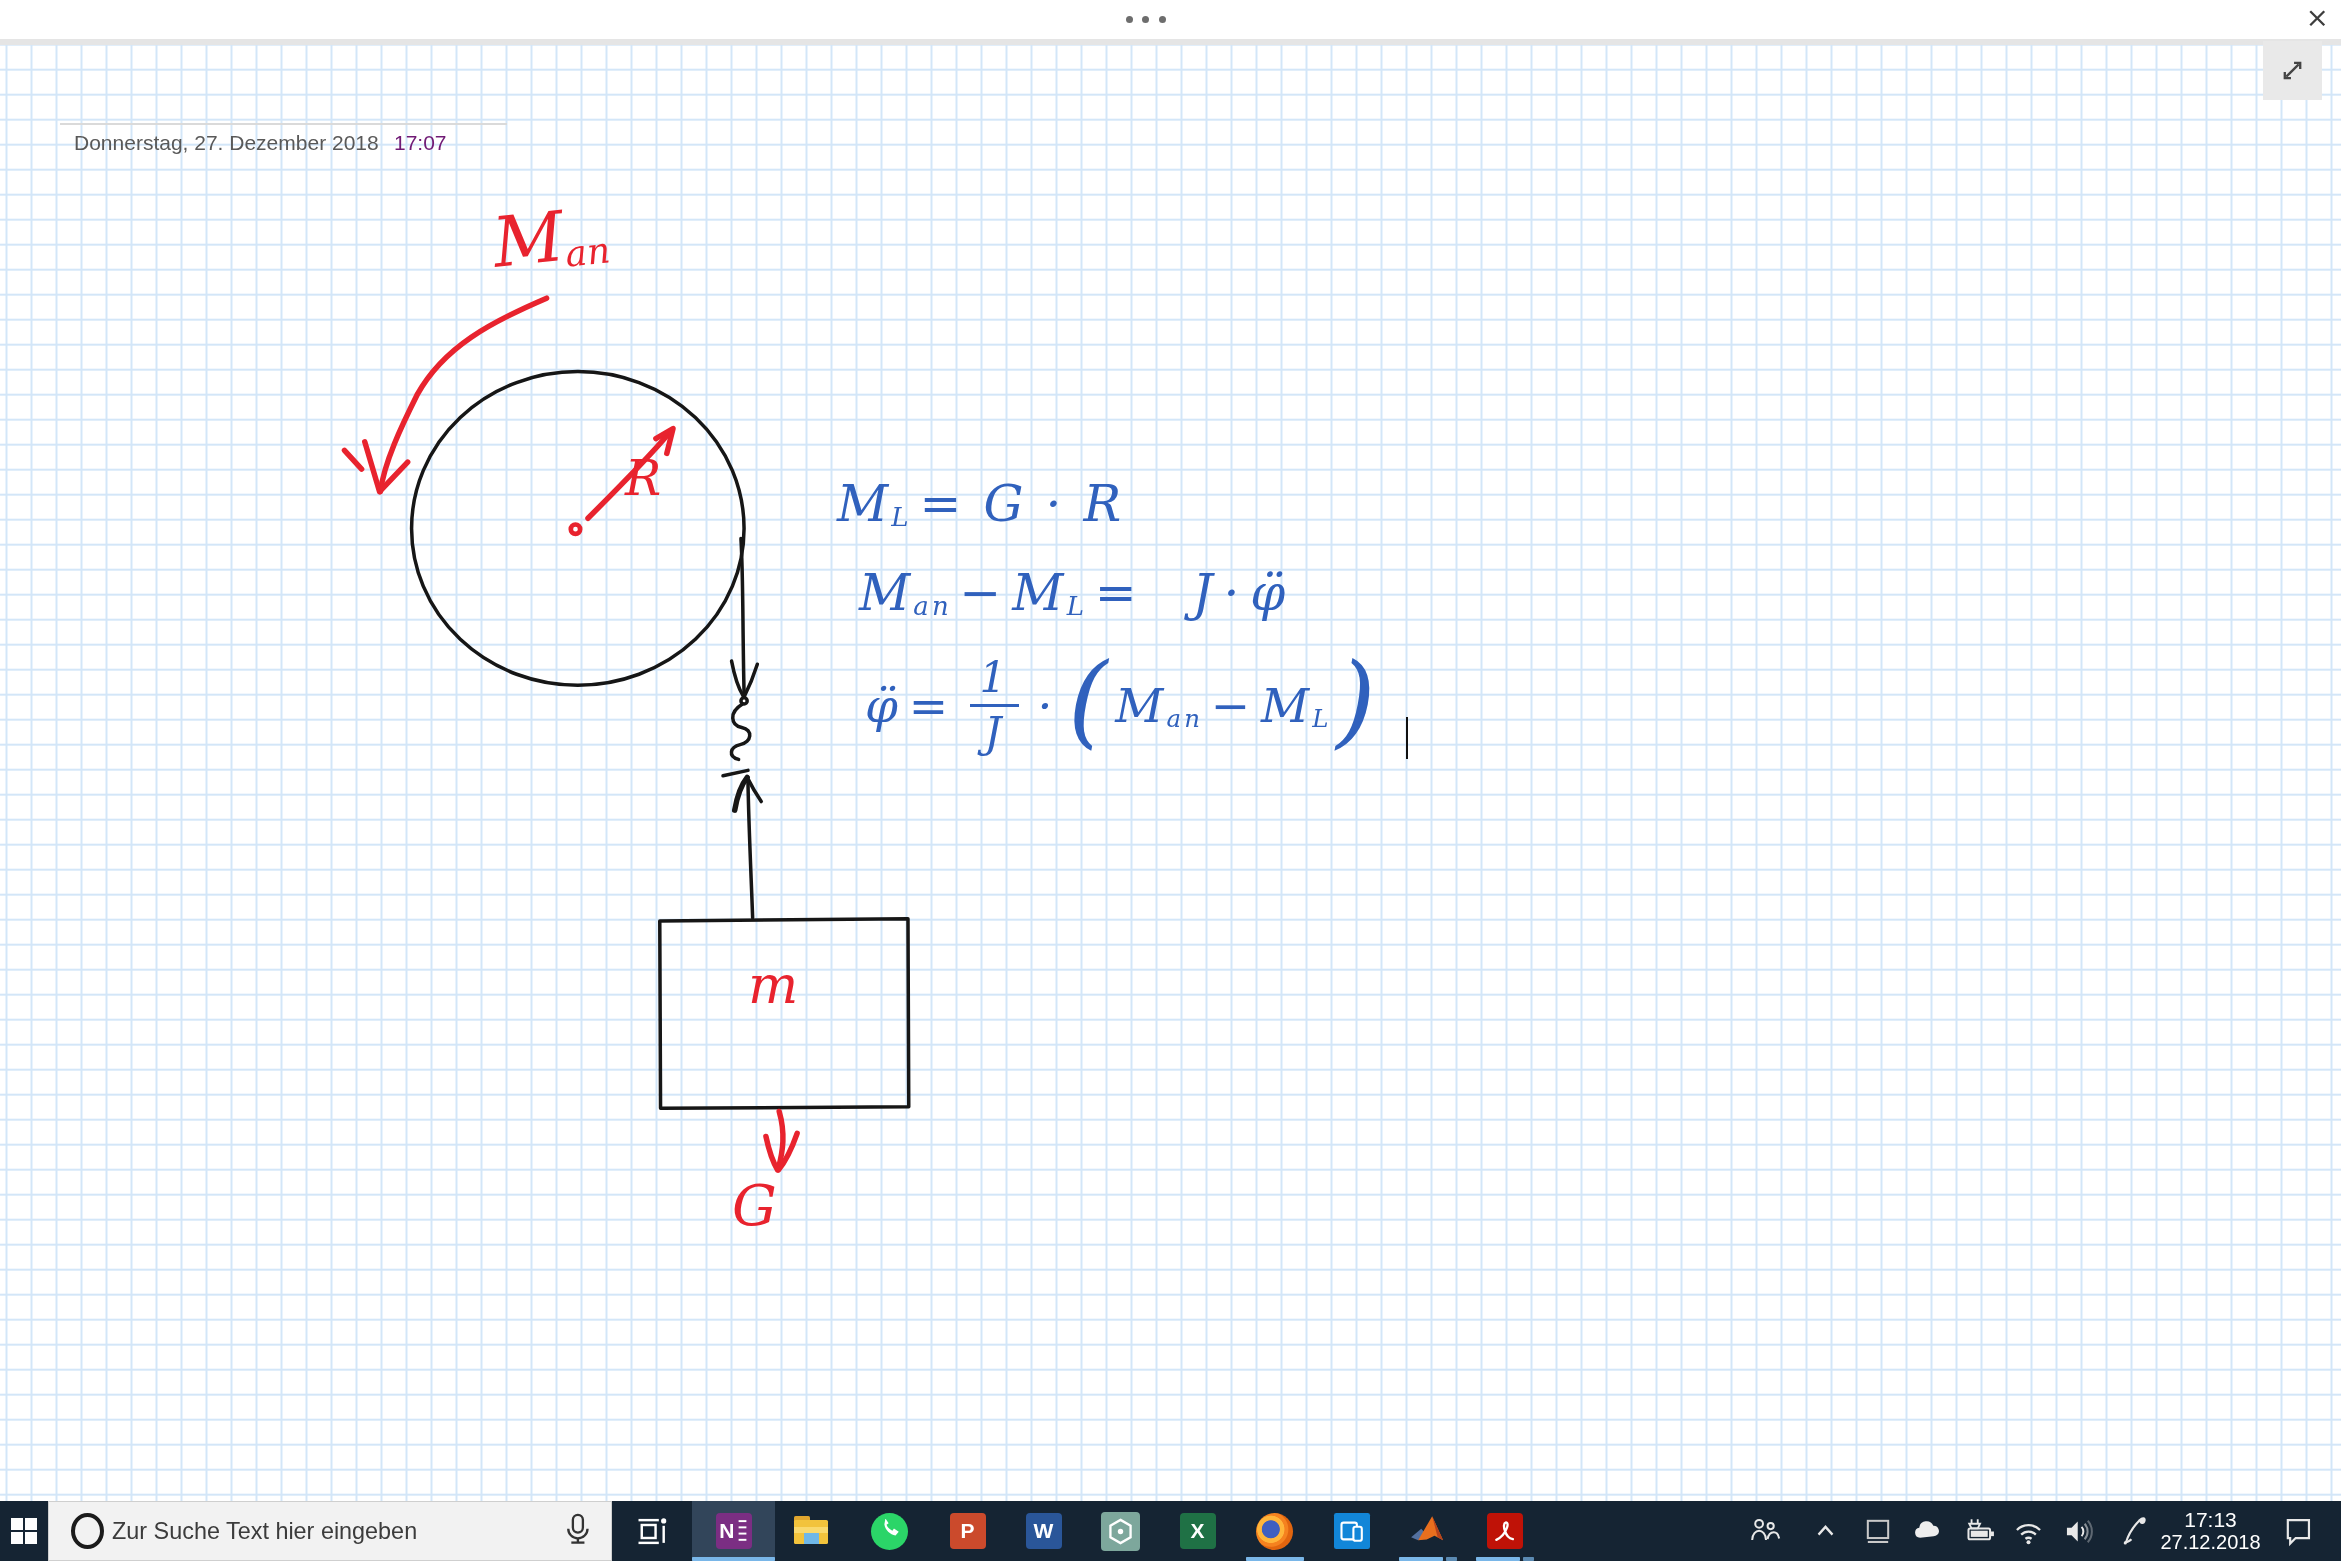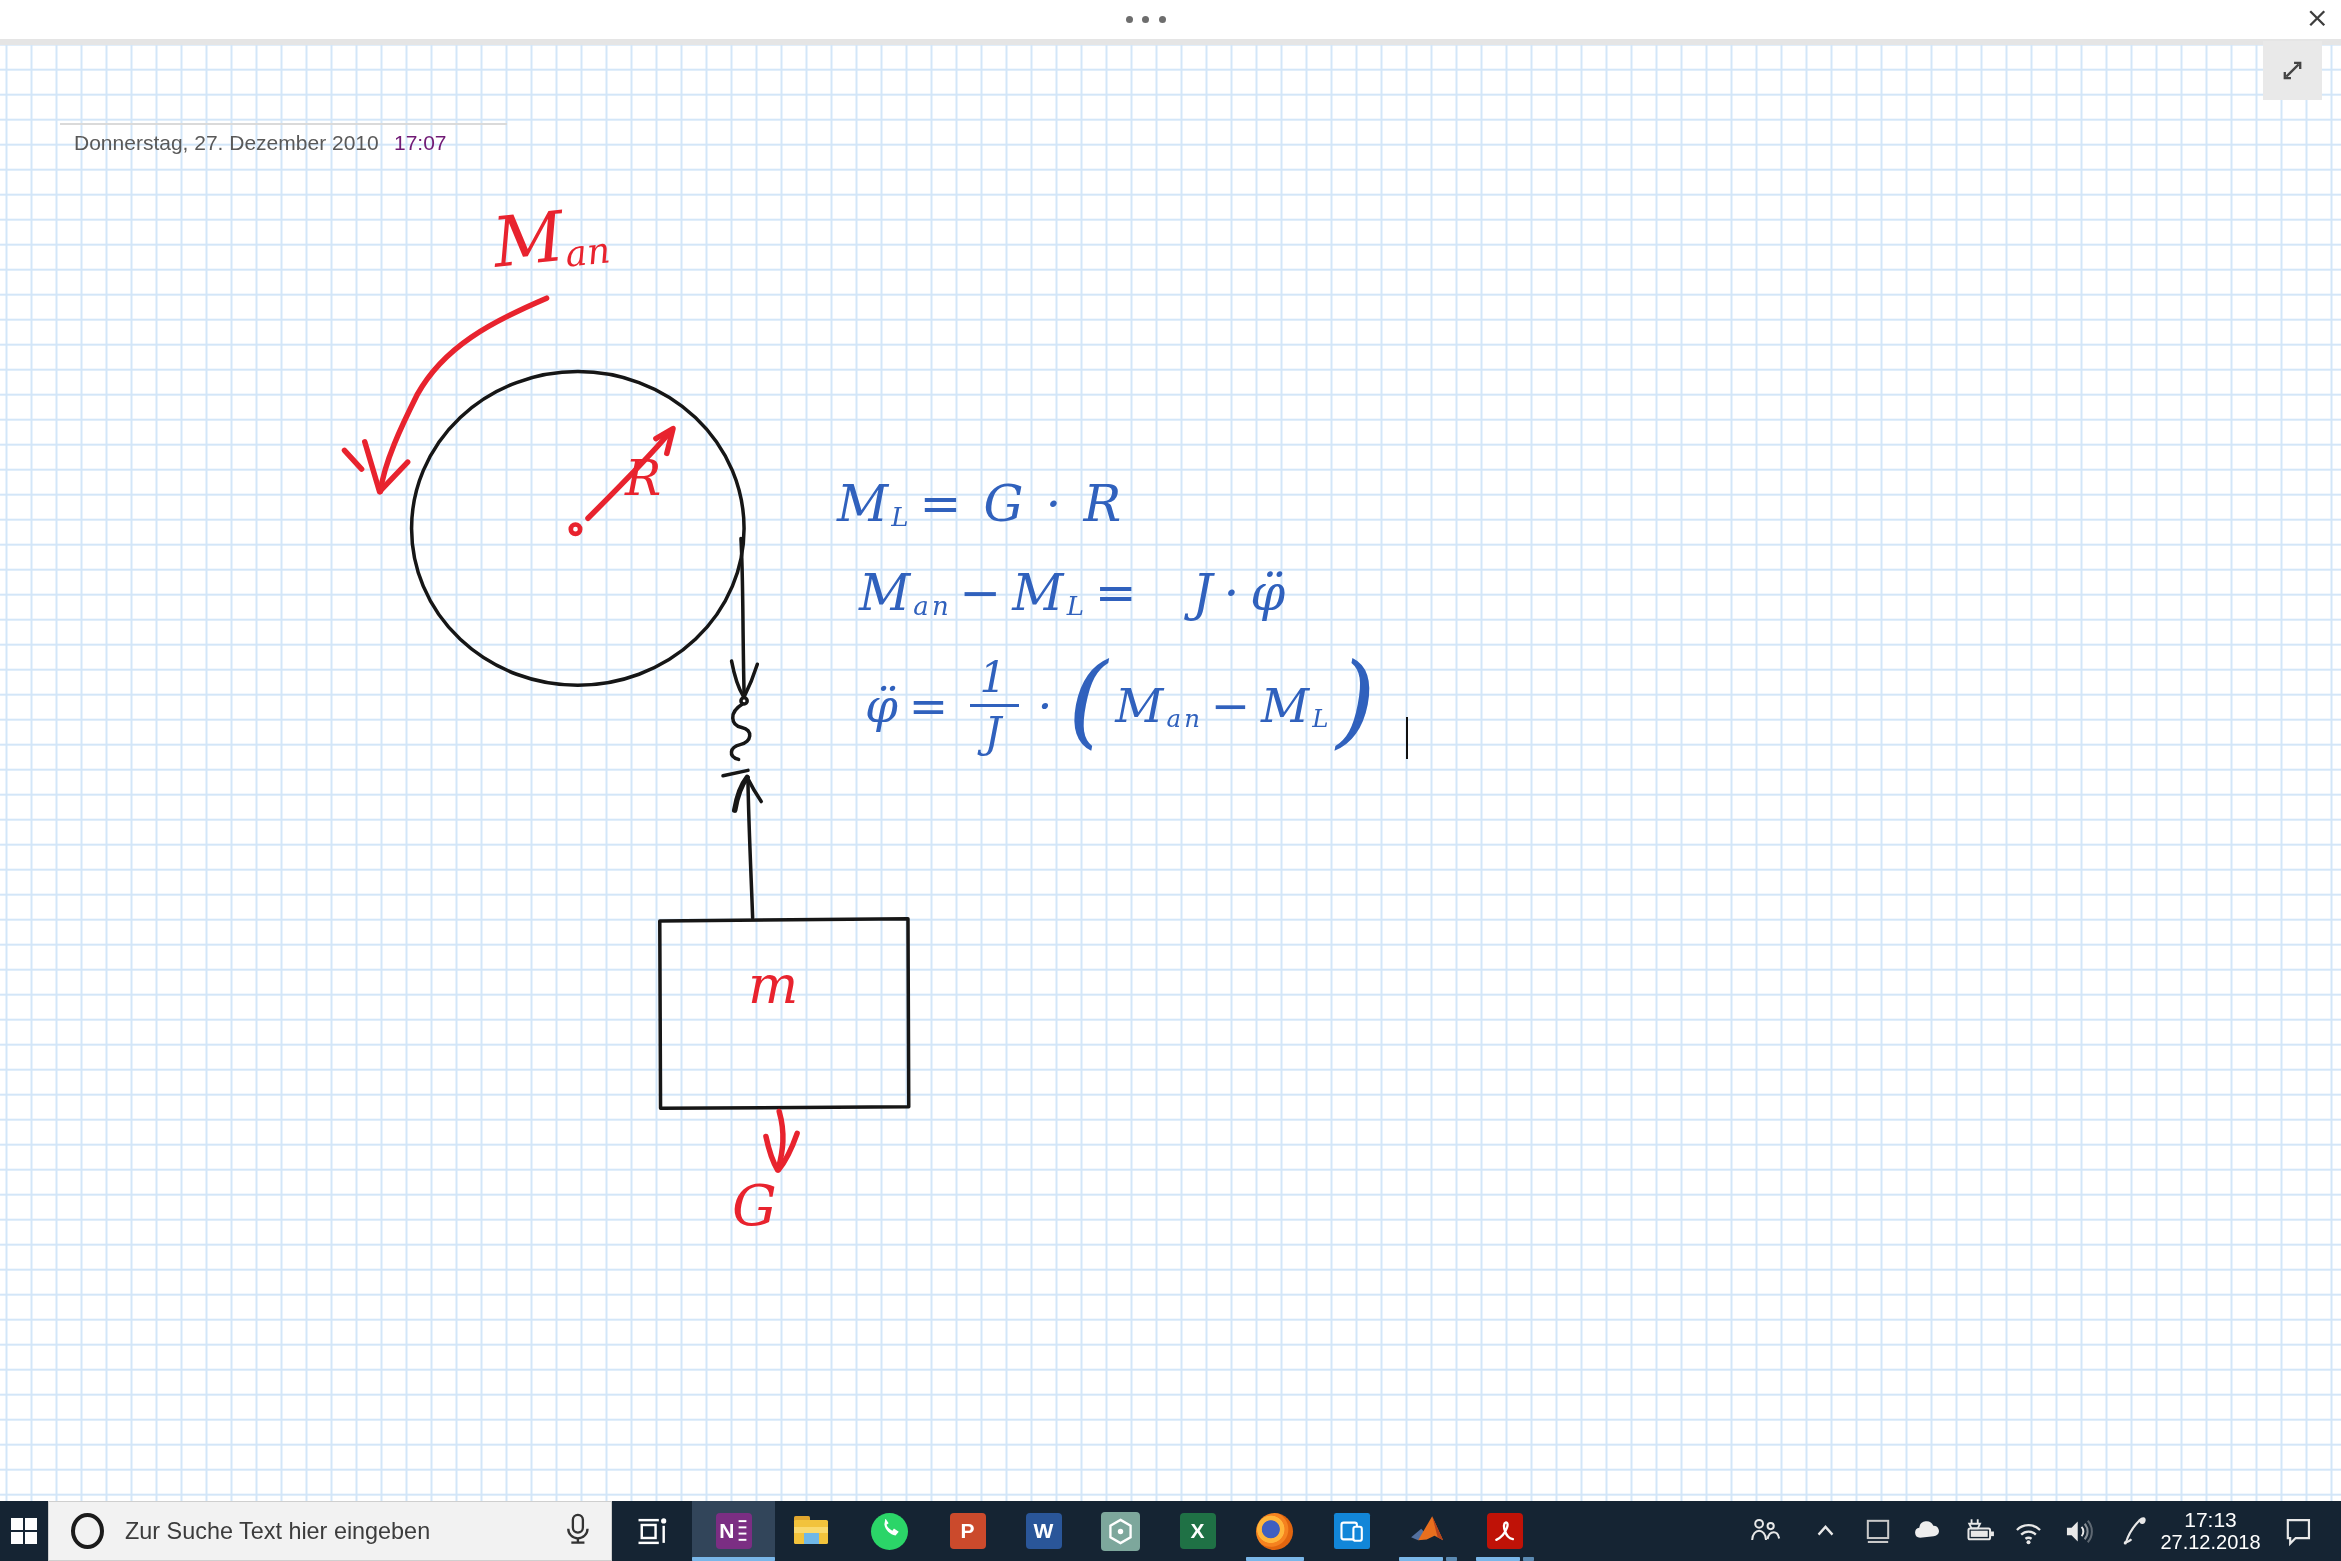--- a/index.html
+++ b/index.html
@@ -55,21 +55,21 @@
 
   .sketch{position:absolute;left:0;top:0;width:2342px;height:1561px;z-index:2;pointer-events:none;}
 
   
   .taskbar{position:absolute;left:0;bottom:0;width:2342px;height:60px;background:#152433;z-index:10;}
   .startbtn{position:absolute;left:0;top:0;width:48px;height:60px;display:flex;align-items:center;justify-content:center;}
   .winlogo{display:grid;grid-template-columns:11.7px 11.7px;grid-template-rows:11.7px 11.7px;gap:2.3px;}
   .winlogo i{background:#fdfdfd;display:block;}
   .searchbox{position:absolute;left:48px;top:0;width:564px;height:60px;background:#f2f2f2;display:flex;align-items:center;border:0.8px solid #cfcfcf;box-sizing:border-box;}
   .cortana{width:25px;height:28px;border:4.7px solid #1b1b1b;border-radius:50%;margin-left:22px;flex:0 0 auto;}
-  .search-input{flex:1;margin-left:19px;border:none;background:transparent;outline:none;font-size:23.4px;color:#4d7c0f;font-family:"Liberation Sans",sans-serif;}
+  .search-input{flex:1;margin-left:6px;border:none;background:transparent;outline:none;font-size:23.4px;color:#4d7c0f;font-family:"Liberation Sans",sans-serif;}
   .search-input::placeholder{color:#3c3c3c;opacity:1;}
   .micwrap{margin-right:17px;flex:0 0 auto;}
 
   .appslot{position:absolute;top:0;height:60px;width:75px;display:flex;align-items:center;justify-content:center;}
   .appslot.active{background:#32455a;}
   .underbar{position:absolute;bottom:0;height:3.9px;background:#79b6e8;border-radius:0.8px;}
   .tile{width:36px;height:36px;border-radius:3.9px;display:flex;align-items:center;justify-content:center;color:#fff;font-weight:bold;font-size:21px;font-family:"Liberation Sans",sans-serif;}
   .ffx{width:37px;height:37px;border-radius:50%;
     background:radial-gradient(circle at 40% 44%, #3f5fc0 0 8.6px, #ffb53a 9.4px 13.3px, #f5821f 14px 17px, #e1650f 18px);}
   .trayicon{position:absolute;top:0;height:60px;width:44px;display:flex;align-items:center;justify-content:center;}
@@ -79,21 +79,21 @@
 </style>
 </head>
 <body>
 
 <div id="app">
 
   <div class="canvas"></div>
   <div class="pagetopshadow"></div>
 
   <div class="daterule"></div>
-  <div class="datehdr">Donnerstag, 27. Dezember 2010</div>
+  <div class="datehdr">Donnerstag, 27. Dezember 2018</div>
   <div class="timehdr">17:07</div>
 
   <svg class="sketch" viewBox="0 0 3000 2000" fill="none" stroke-linecap="round" stroke-linejoin="round">
 
     <g stroke="#161616" stroke-width="4.5">
       <ellipse cx="740" cy="677" rx="213" ry="201"></ellipse>
 
       <path d="M949,690 C952,740 951,800 953,888"></path>
 
       <path d="M937,847 C941,868 946,882 952,892"></path>

